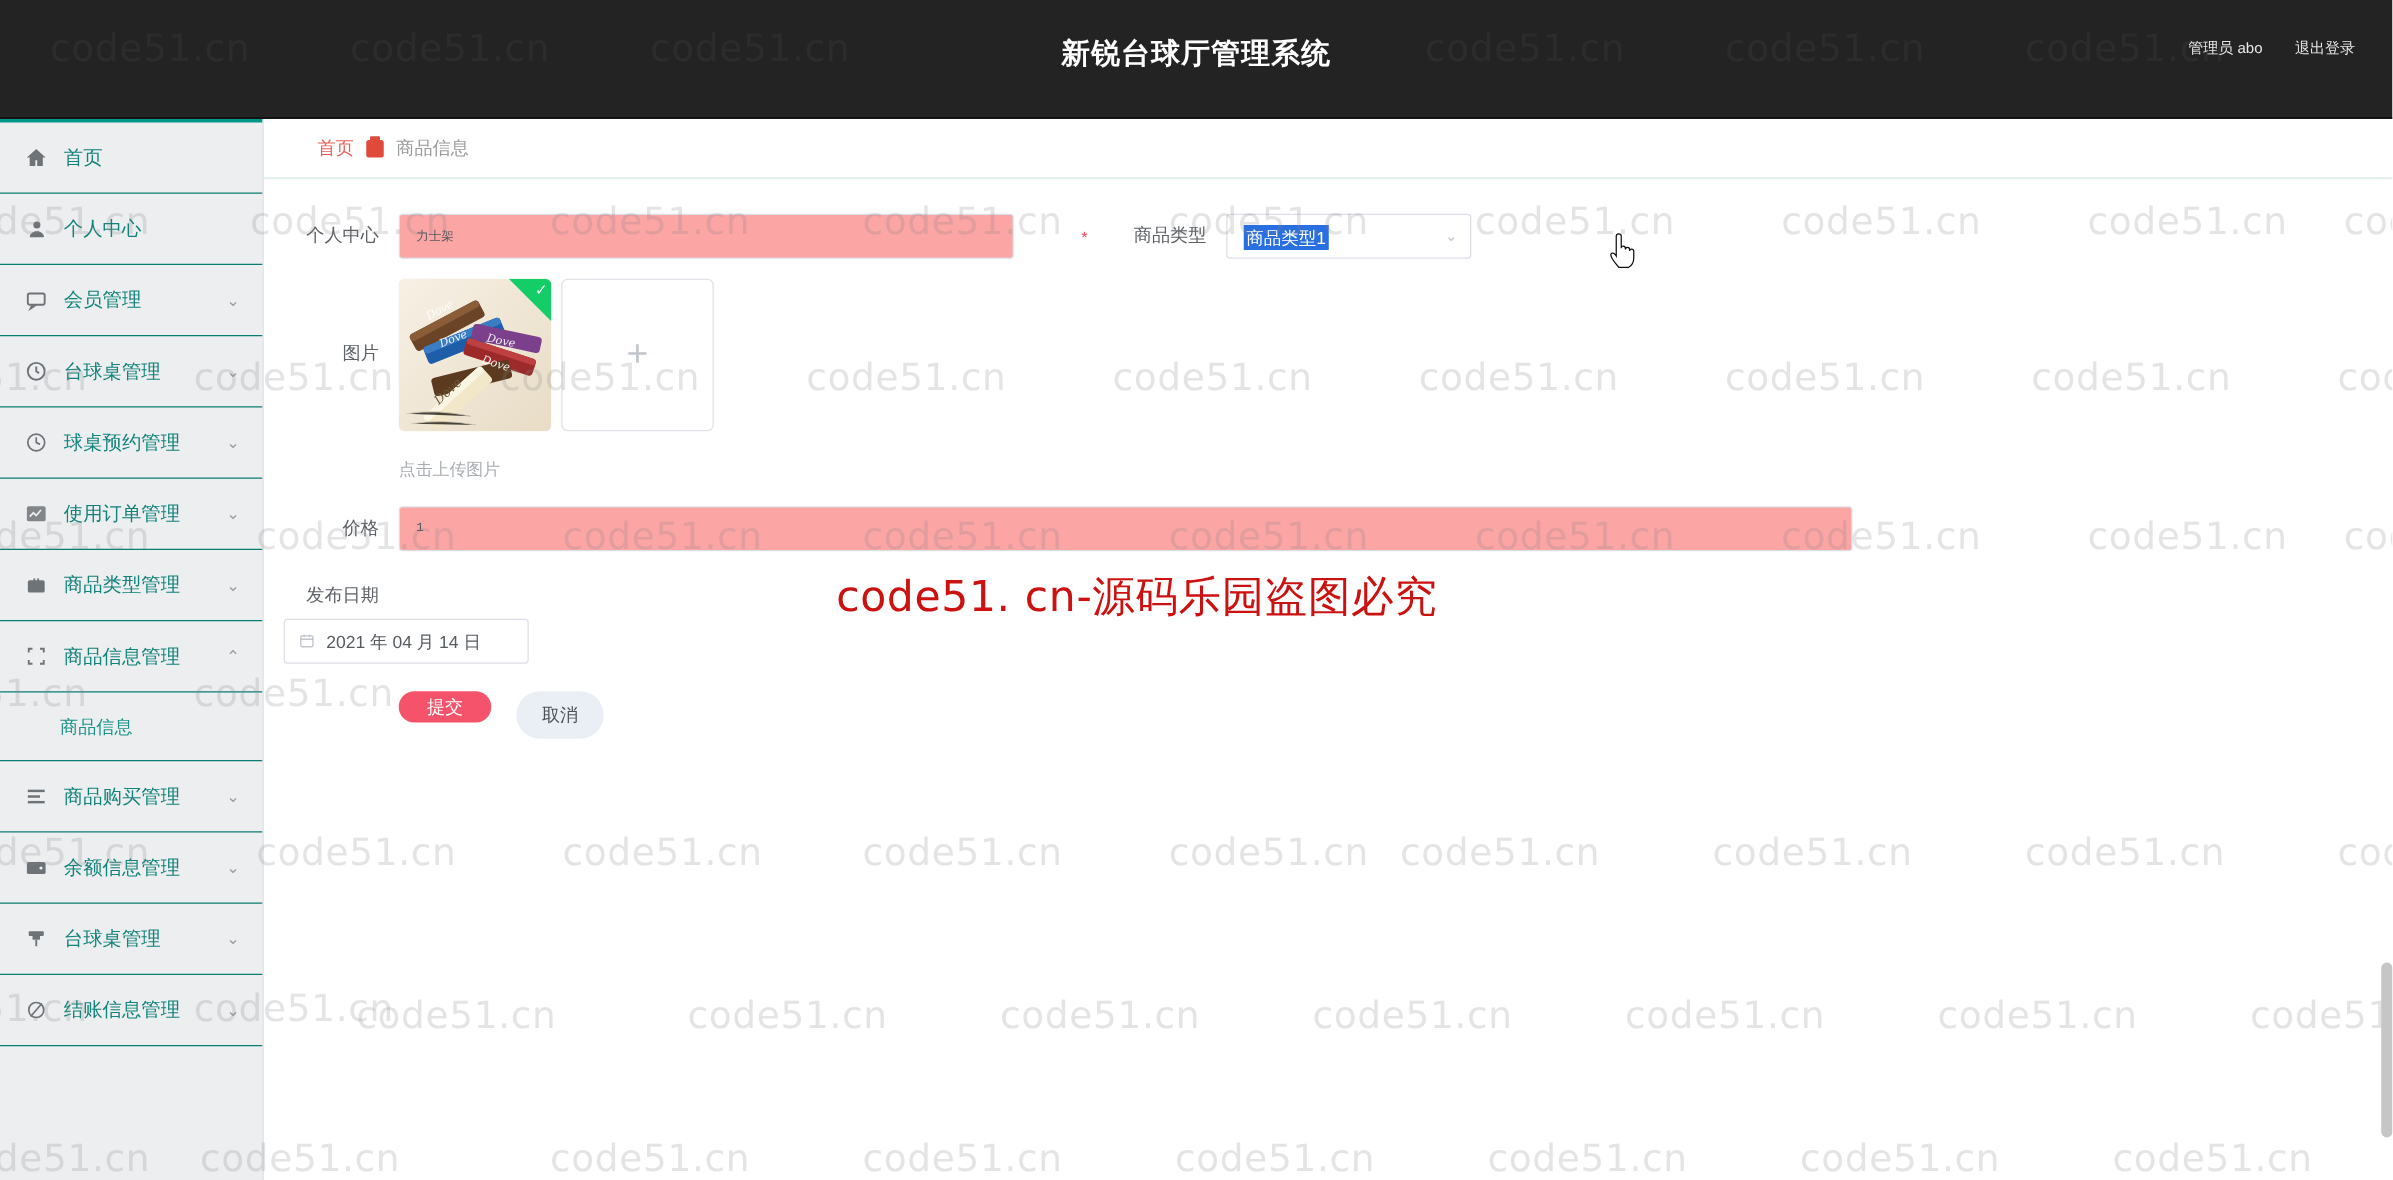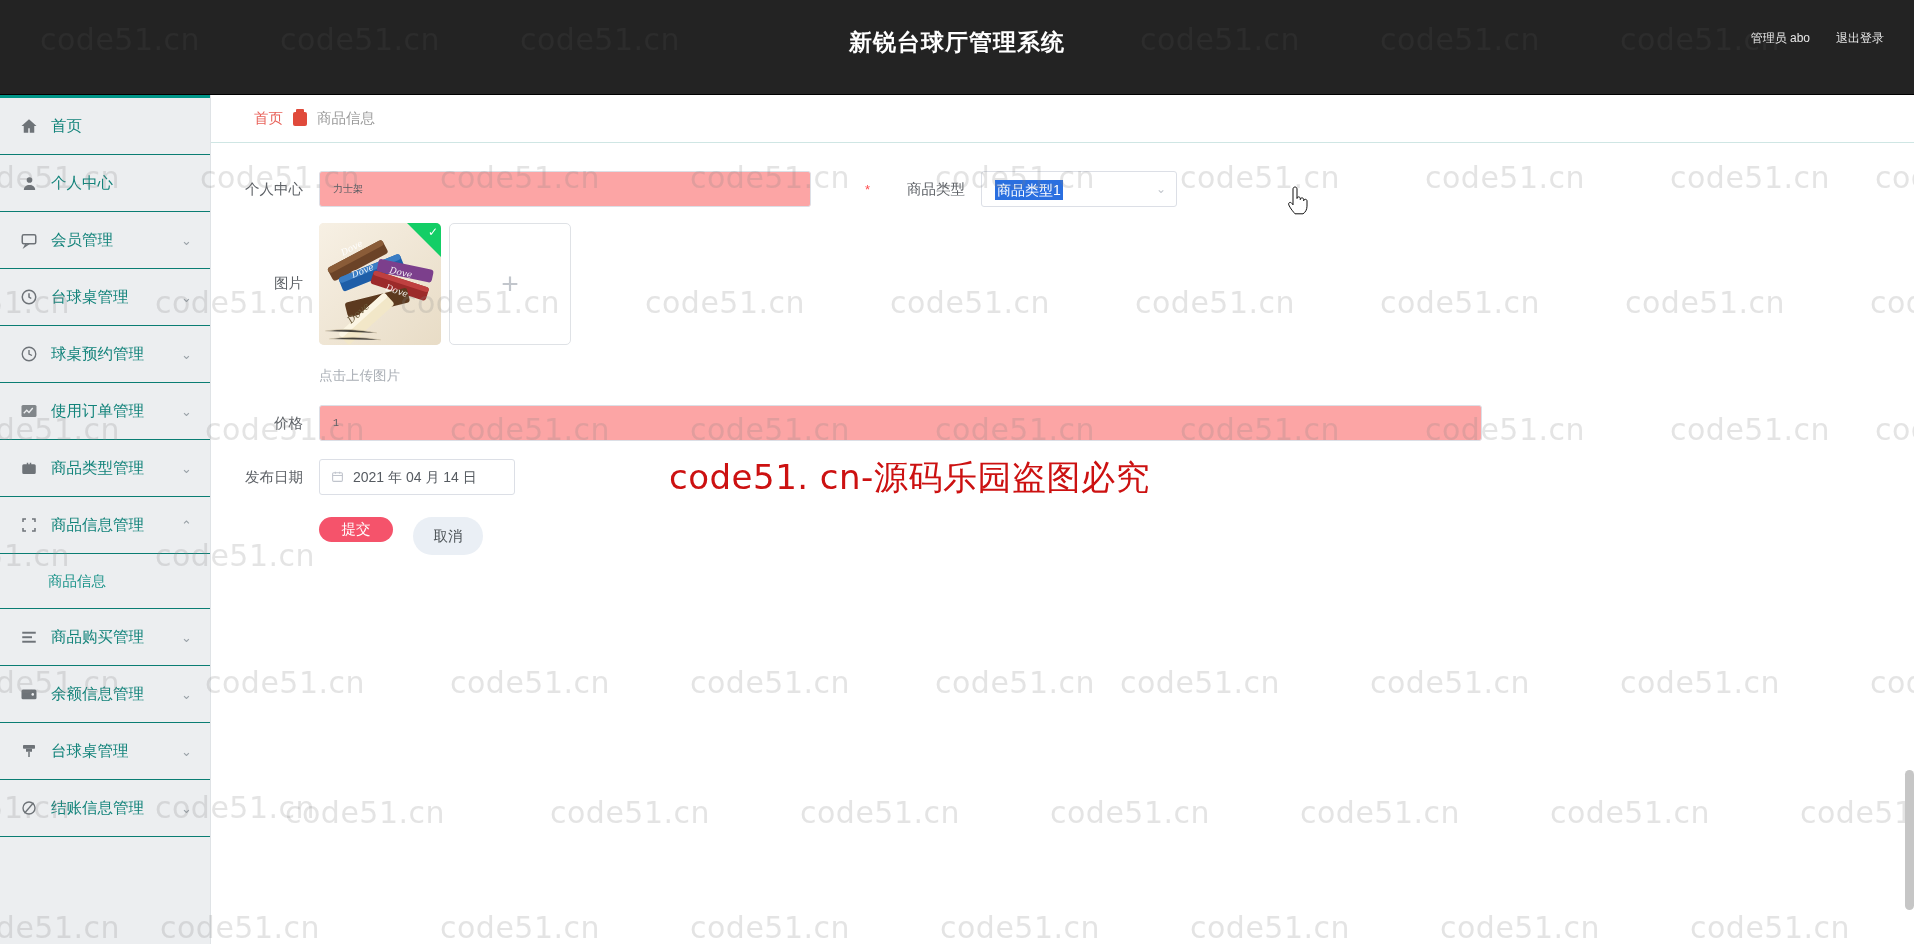--- a/index.html
+++ b/index.html
@@ -231,21 +231,21 @@
     margin-top: 22px;
     font-size: 13.5px;
     color: #a8adb4;
   }
 
   
   .row-price { margin-top: 20px; }
   .row-price .price-input { width: 1163px; margin-left: 16px; }
 
   
-  .row-date { margin-top: 18px; }
+  .row-date { margin-top: 18px; flex-direction: column; }
   .date-box {
     position: relative; margin-left: 16px;
     width: 196px; height: 36px;
     border: 1px solid #dcdfe6; border-radius: 3px; background: #fff;
   }
   .date-box .cal {
     position: absolute; left: 11px; top: 10px;
     color: #c0c4cc; line-height: 1; font-size: 14px;
   }
   .date-box .dval {

